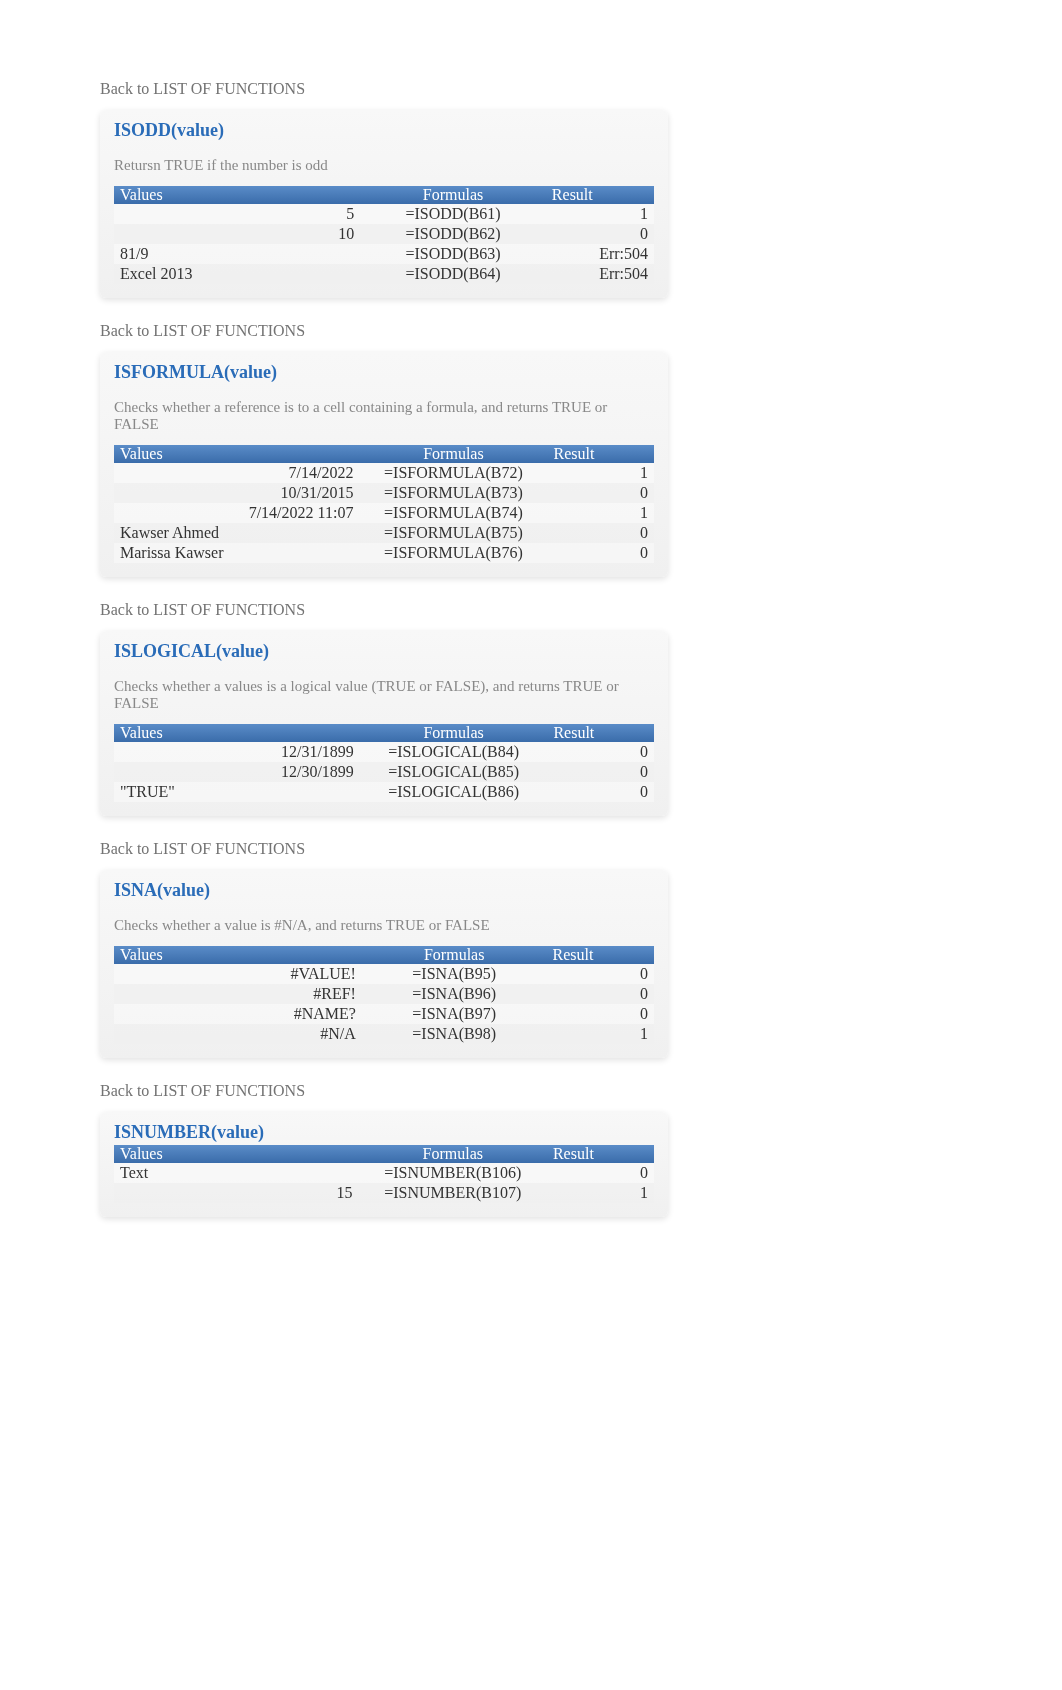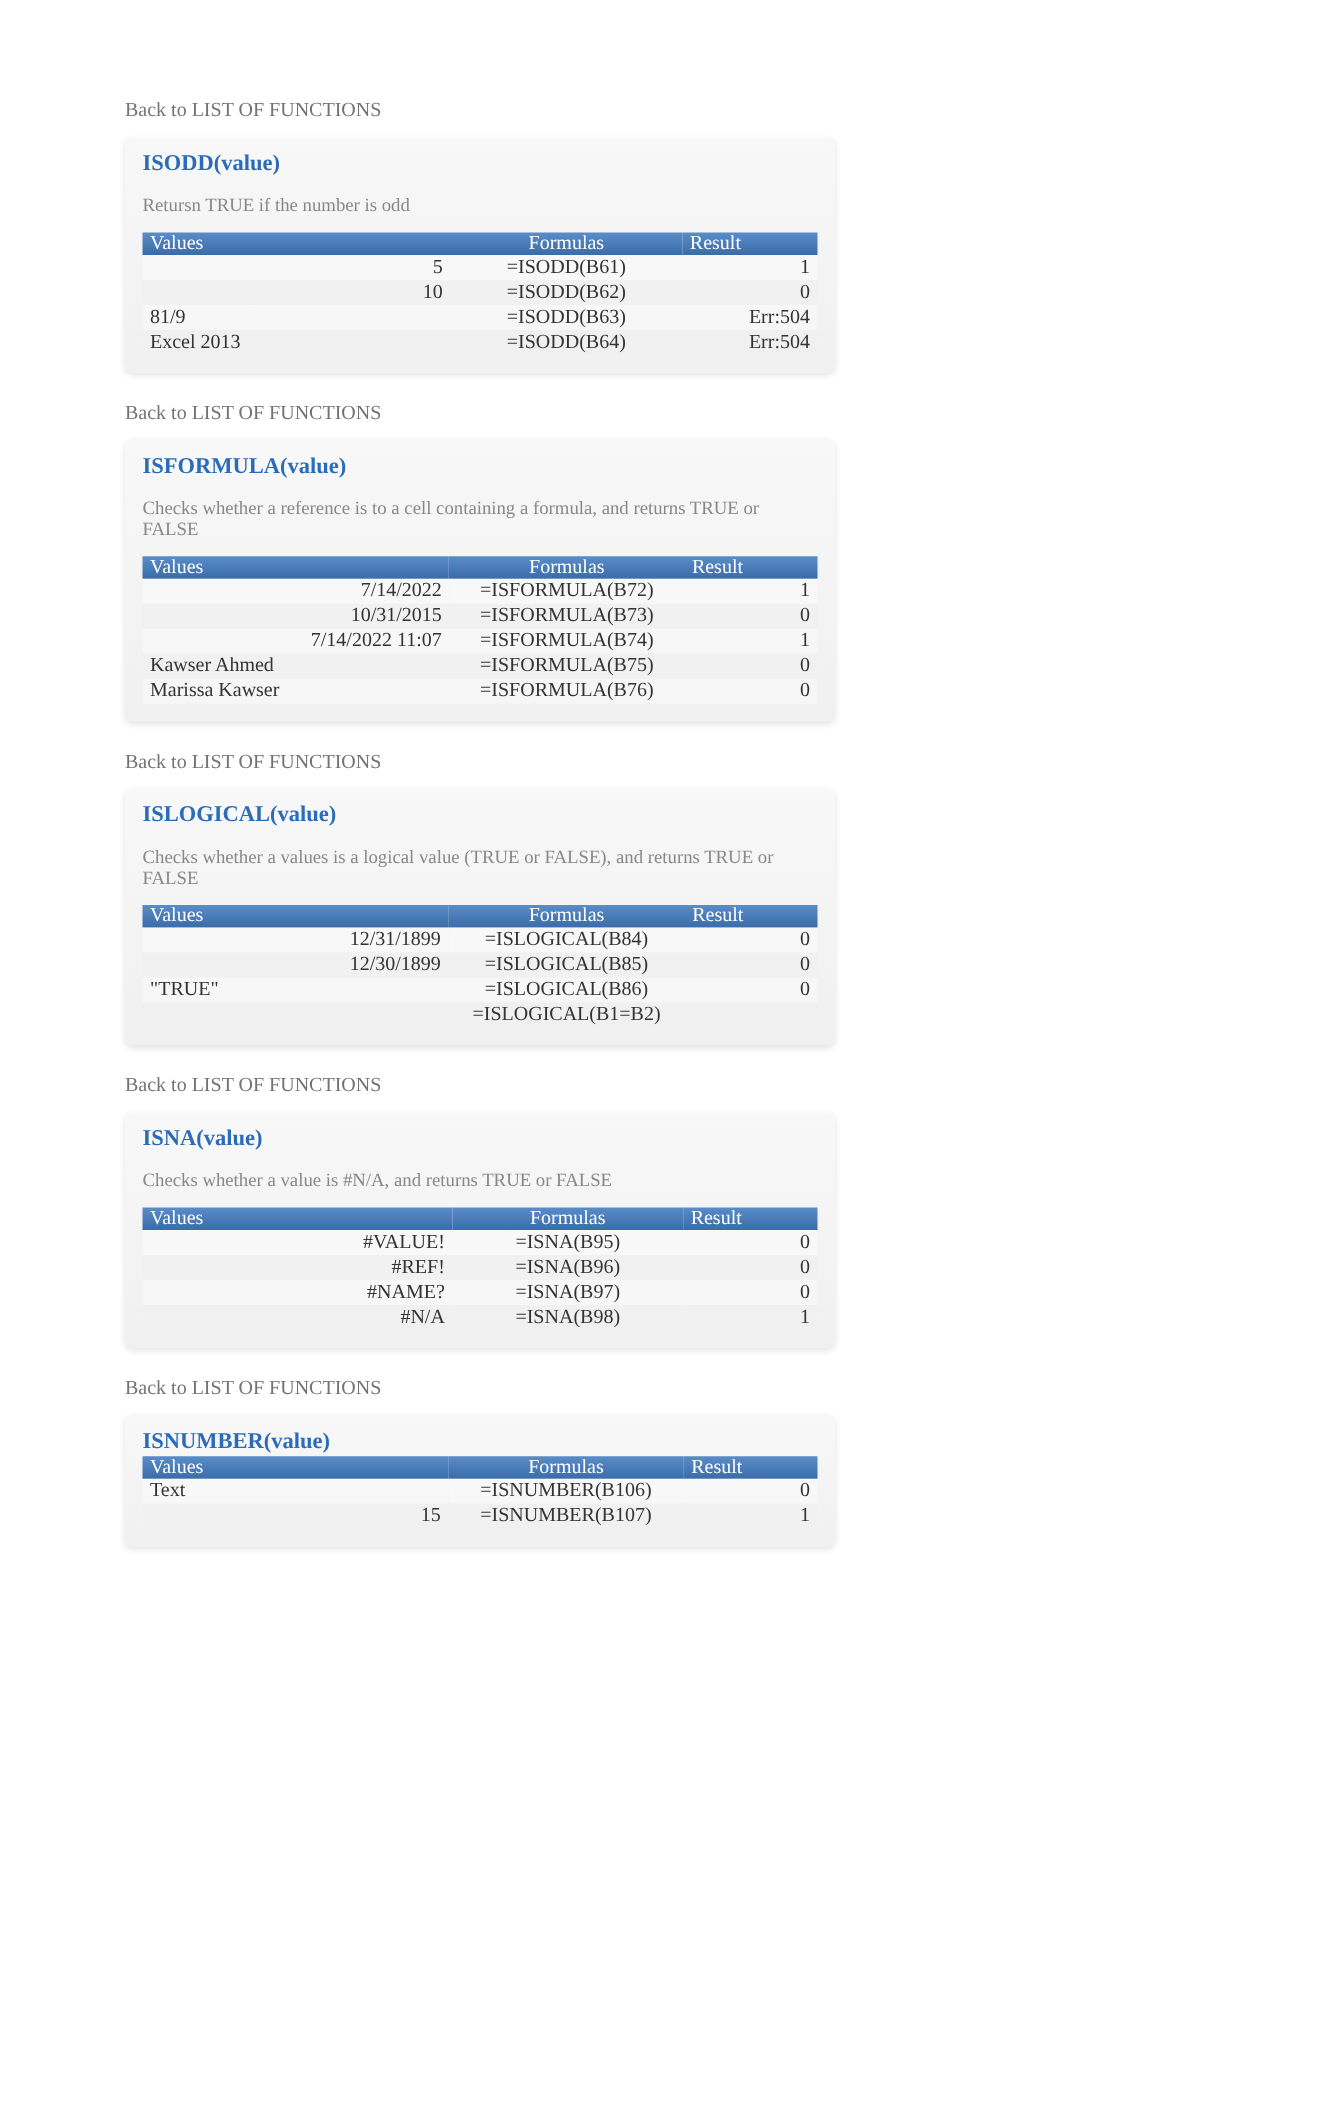--- a/index.html
+++ b/index.html
@@ -165,25 +165,20 @@
           <tr>
             <td class="val">12/30/1899</td>
             <td class="formula">=ISLOGICAL(B85)</td>
             <td class="result">0</td>
           </tr>
           <tr>
             <td class="val-left">"TRUE"</td>
             <td class="formula">=ISLOGICAL(B86)</td>
             <td class="result">0</td>
           </tr>
-          <tr>
-            <td class="val-left"></td>
-            <td class="formula">=ISLOGICAL(B1=B2)</td>
-            <td class="result"></td>
-          </tr>
         </tbody>
       </table>
     </div>
     <div class="back-link">Back to LIST OF FUNCTIONS</div>
     <div class="section">
       <div class="fn-title">ISNA(value)</div>
       <div class="fn-desc">Checks whether a value is #N/A, and returns TRUE or FALSE</div>
       <table class="data">
         <thead>
           <tr>

